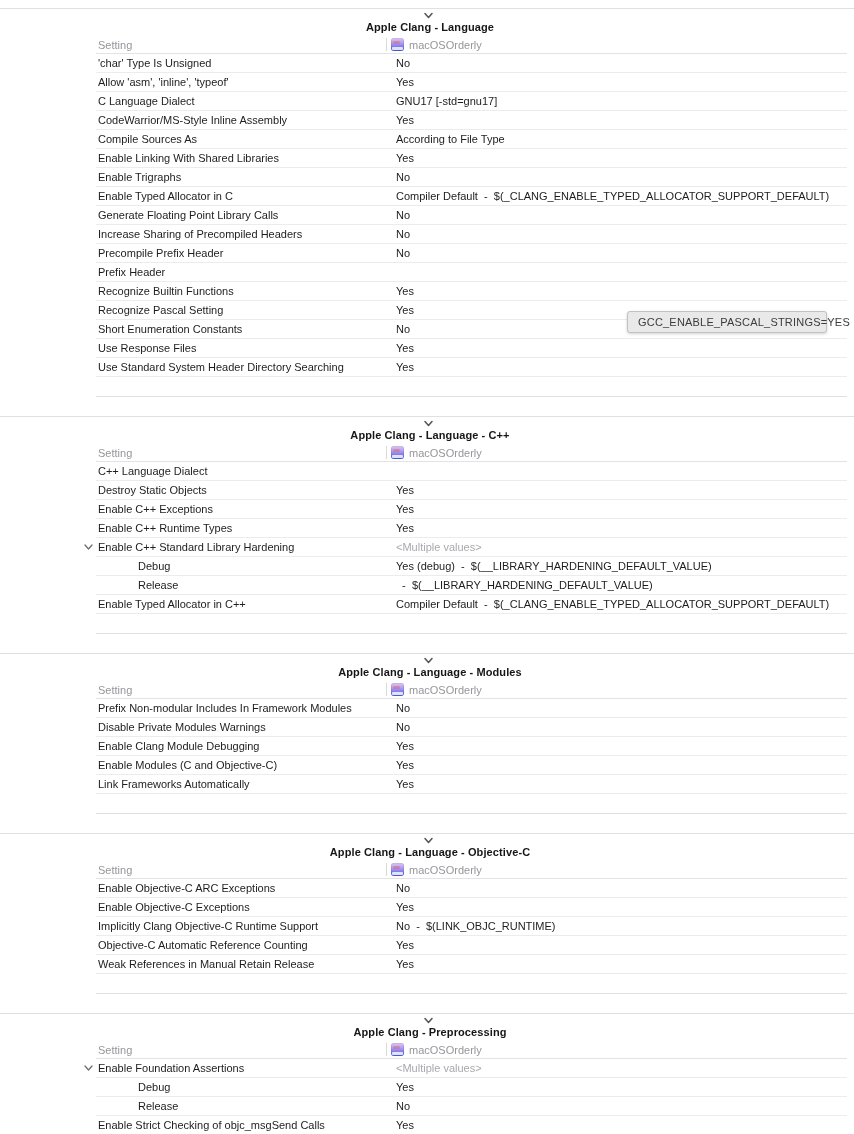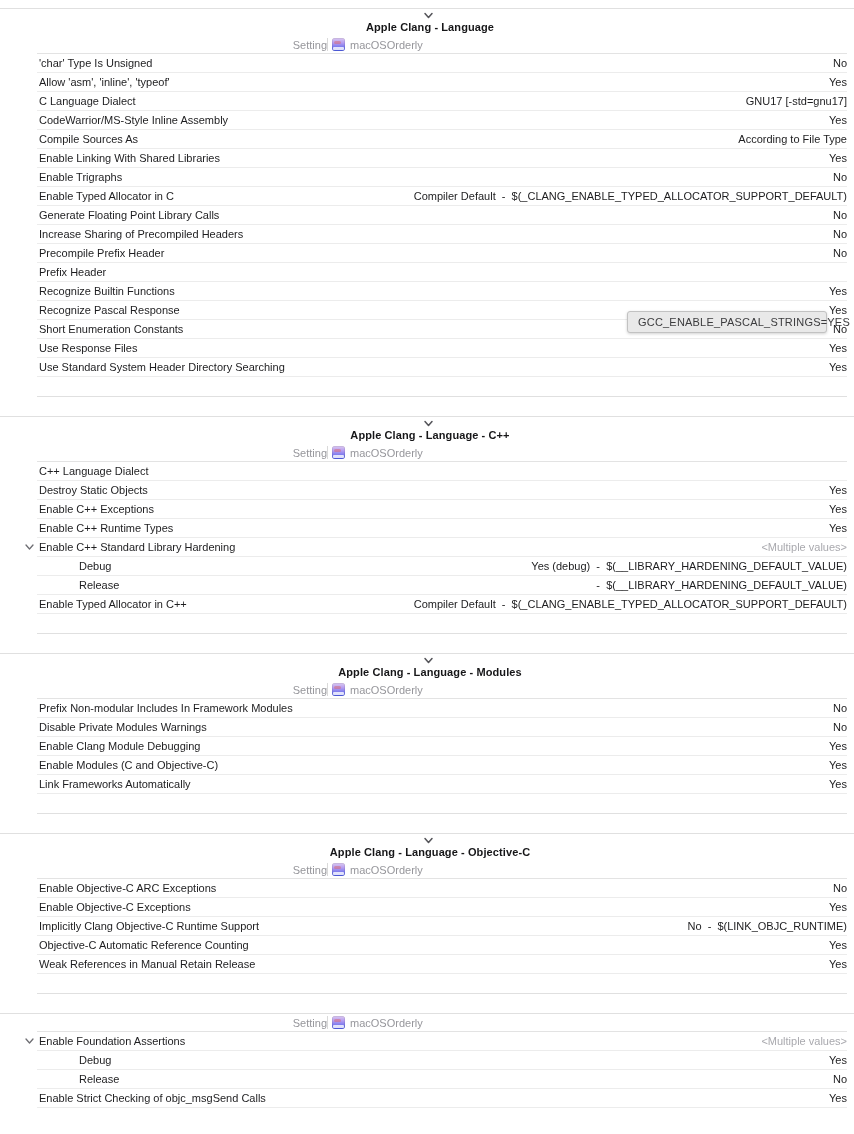--- a/index.html
+++ b/index.html
@@ -11,21 +11,21 @@
     -webkit-font-smoothing:antialiased;
   }
   .page{padding-top:8px;}
 
   .section{border-top:1px solid #e0e0e0;padding-bottom:19px;}
   .section-header{height:27px;display:flex;align-items:center;padding-left:3px;flex-direction:column;}
   .sec-chev{width:11px;height:11px;color:#55555a;flex:0 0 auto;margin-top:1px;}
   .sec-chev svg{display:block;}
   .section-title{font-weight:bold;color:#161618;margin-left:3px;letter-spacing:.1px;}
 
-  .table{margin-left:37px;margin-right:7px;text-align:right;}
+  .table{margin-left:96px;margin-right:7px;}
   .thead{height:17px;display:flex;align-items:center;border-bottom:1px solid #e3e3e3;color:#96969b;}
   .th-setting{width:288px;padding-left:2px;}
   .vsep{width:1px;height:13px;background:#d9d9d9;flex:0 0 auto;}
   .app-icon{
     width:13px;height:13px;border-radius:3px;margin:0 5px 0 4px;flex:0 0 auto;position:relative;
     background:linear-gradient(180deg,#dcc9f1 0%,#b49bf0 38%,#7d7cee 68%,#4a5ae6 100%);
     box-shadow:inset 0 0 0 .5px rgba(0,0,0,.15);
   }
   .app-icon::before{
     content:"";position:absolute;left:2px;right:4px;top:3px;height:3px;border-radius:2px;
@@ -176,21 +176,21 @@
     <div class="cell-setting">
 
       <span class="row-label">Recognize Builtin Functions</span>
     </div>
     <div class="cell-value">Yes</div>
   </div>
 
   <div class="row">
     <div class="cell-setting">
 
-      <span class="row-label">Recognize Pascal Response</span>
+      <span class="row-label">Recognize Pascal Setting</span>
     </div>
     <div class="cell-value">Yes</div>
   </div>
 
   <div class="row">
     <div class="cell-setting">
 
       <span class="row-label">Short Enumeration Constants</span>
     </div>
     <div class="cell-value">No</div>
@@ -420,20 +420,28 @@
       <span class="row-label">Weak References in Manual Retain Release</span>
     </div>
     <div class="cell-value">Yes</div>
   </div>
 </div>
       <div class="trailing"></div>
     </div>
   </section>
 
   <section class="section">
+    <div class="section-header">
+      <span class="sec-chev">
+        <svg width="11" height="11" viewBox="0 0 11 11">
+              <polyline points="2,3.5 5.5,7.5 9,3.5" fill="none" stroke="currentColor" stroke-width="1.5" stroke-linecap="round" stroke-linejoin="round"></polyline>
+            </svg>
+      </span>
+      <span class="section-title">Apple Clang - Preprocessing</span>
+    </div>
     <div class="table">
       <div class="thead">
         <div class="th-setting">Setting</div>
         <span class="vsep"></span>
         <span class="app-icon"></span>
         <span class="th-target-name">macOSOrderly</span>
       </div>
       <div class="rows">
   <div class="row muted">
     <div class="cell-setting">

